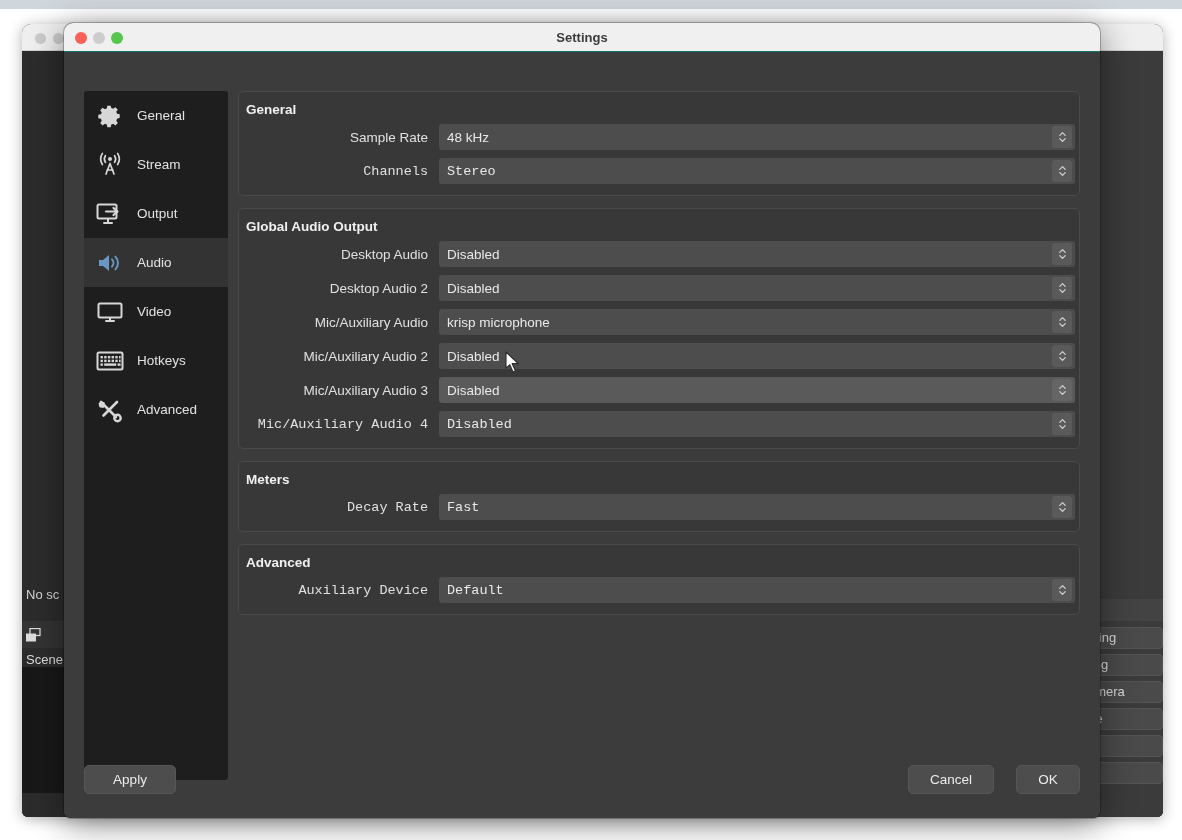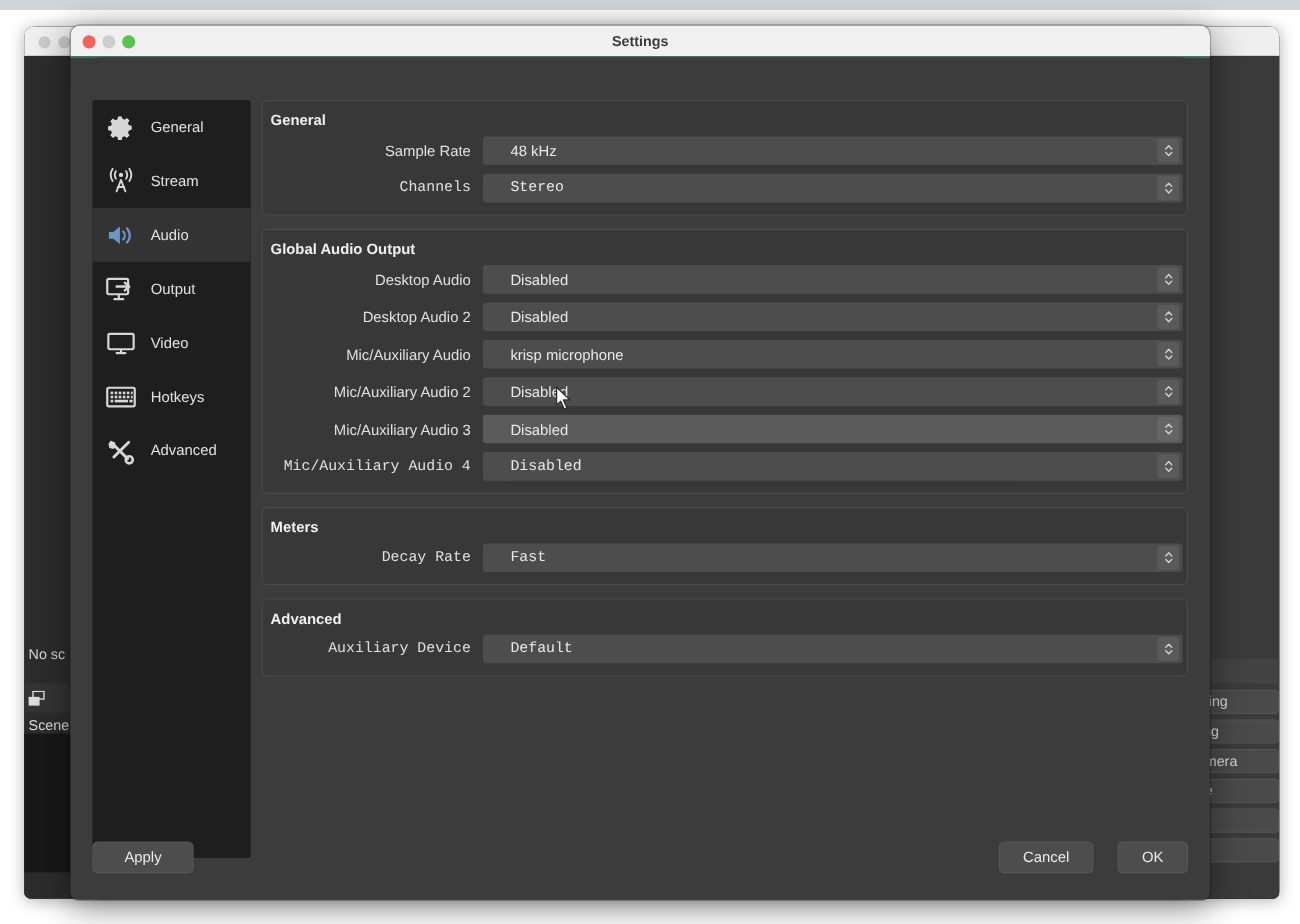--- a/index.html
+++ b/index.html
@@ -113,21 +113,20 @@
   .tl {
     position: absolute; top: 9px; width: 12px; height: 12px; border-radius: 50%;
   }
   .tl.close { left: 11px; background: #fb5f57; }
   .tl.min   { left: 29px; background: #cdcdcd; }
   .tl.max   { left: 47px; background: #56c74c; }
 
   .dlg-body {
     position: absolute; left: 0; top: 29px; right: 0; bottom: 0;
     background: #3c3c3c;
-    border-radius: 29px;
   }
 
   
   .sidebar {
     position: absolute; left: 20px; top: 39px; width: 144px; height: 689px;
     background: #1e1e1e;
     border-radius: 3px;
     overflow: hidden;
   }
   .nav-item {
@@ -181,21 +180,21 @@
     position: relative; flex: 1 1 auto;
     height: 26px;
     background: #4d4d4d;
     border-radius: 3px;
     display: flex; align-items: center;
     cursor: default;
   }
   .combo.hover { background: #5a5a5a; }
   .combo-value {
     font-size: 13.5px; color: #e9e9e9;
-    padding-left: 25px;
+    padding-left: 8px;
     white-space: nowrap; overflow: hidden;
   }
   .stepper {
     position: absolute; right: 3px; top: 2px;
     width: 20px; height: 22px;
     background: #5a5a5a;
     border-radius: 3px;
     display: flex; flex-direction: column;
     align-items: center; justify-content: center;
   }
@@ -294,41 +293,41 @@
               <path d="M10.4 4.6a6.4 6.4 0 000 6.8"></path>
               <path d="M19.6 4.6a6.4 6.4 0 010 6.8"></path>
               <path d="M7.4 2.4a10.5 10.5 0 000 11.2"></path>
               <path d="M22.6 2.4a10.5 10.5 0 010 11.2"></path>
               <path d="M15 12.5l-4 10.5M15 12.5l4 10.5M12 19h6"></path>
             </svg>
           </span>
           <span class="nav-label">Stream</span>
         </div>
 
-        <div class="nav-item selected">
-          <span class="nav-ico">
-            <svg width="28" height="24" viewBox="0 0 28 24">
-              <path d="M3 9h4l6-5v16l-6-5H3z" fill="#6b97c4"></path>
-              <path d="M16 8.4a5.2 5.2 0 010 7.2" fill="none" stroke="#6b97c4" stroke-width="2" stroke-linecap="round"></path>
-              <path d="M19.4 5.6a9.2 9.2 0 010 12.8" fill="none" stroke="#6b97c4" stroke-width="2" stroke-linecap="round"></path>
-            </svg>
-          </span>
-          <span class="nav-label">Audio</span>
-        </div>
-
         <div class="nav-item">
           <span class="nav-ico">
             <svg width="28" height="24" viewBox="0 0 28 24">
               <rect x="1.5" y="2.5" width="19" height="14" rx="1.5" fill="none" stroke="#d7d7d7" stroke-width="2"></rect>
               <path d="M8 21h8" stroke="#d7d7d7" stroke-width="2" stroke-linecap="round"></path>
               <path d="M12 17v4" stroke="#d7d7d7" stroke-width="2"></path>
               <path d="M10 9.5h11M17.5 6l4 3.5-4 3.5" fill="none" stroke="#d7d7d7" stroke-width="2.2" stroke-linecap="round" stroke-linejoin="round"></path>
             </svg>
           </span>
           <span class="nav-label">Output</span>
+        </div>
+
+        <div class="nav-item selected">
+          <span class="nav-ico">
+            <svg width="28" height="24" viewBox="0 0 28 24">
+              <path d="M3 9h4l6-5v16l-6-5H3z" fill="#6b97c4"></path>
+              <path d="M16 8.4a5.2 5.2 0 010 7.2" fill="none" stroke="#6b97c4" stroke-width="2" stroke-linecap="round"></path>
+              <path d="M19.4 5.6a9.2 9.2 0 010 12.8" fill="none" stroke="#6b97c4" stroke-width="2" stroke-linecap="round"></path>
+            </svg>
+          </span>
+          <span class="nav-label">Audio</span>
         </div>
 
         <div class="nav-item">
           <span class="nav-ico">
             <svg width="28" height="24" viewBox="0 0 28 24">
               <rect x="2.5" y="3.5" width="23" height="14" rx="1.5" fill="none" stroke="#d7d7d7" stroke-width="2"></rect>
               <path d="M10 21h8" stroke="#d7d7d7" stroke-width="2" stroke-linecap="round"></path>
               <path d="M14 17.5v3.5" stroke="#d7d7d7" stroke-width="2"></path>
             </svg>
           </span>

